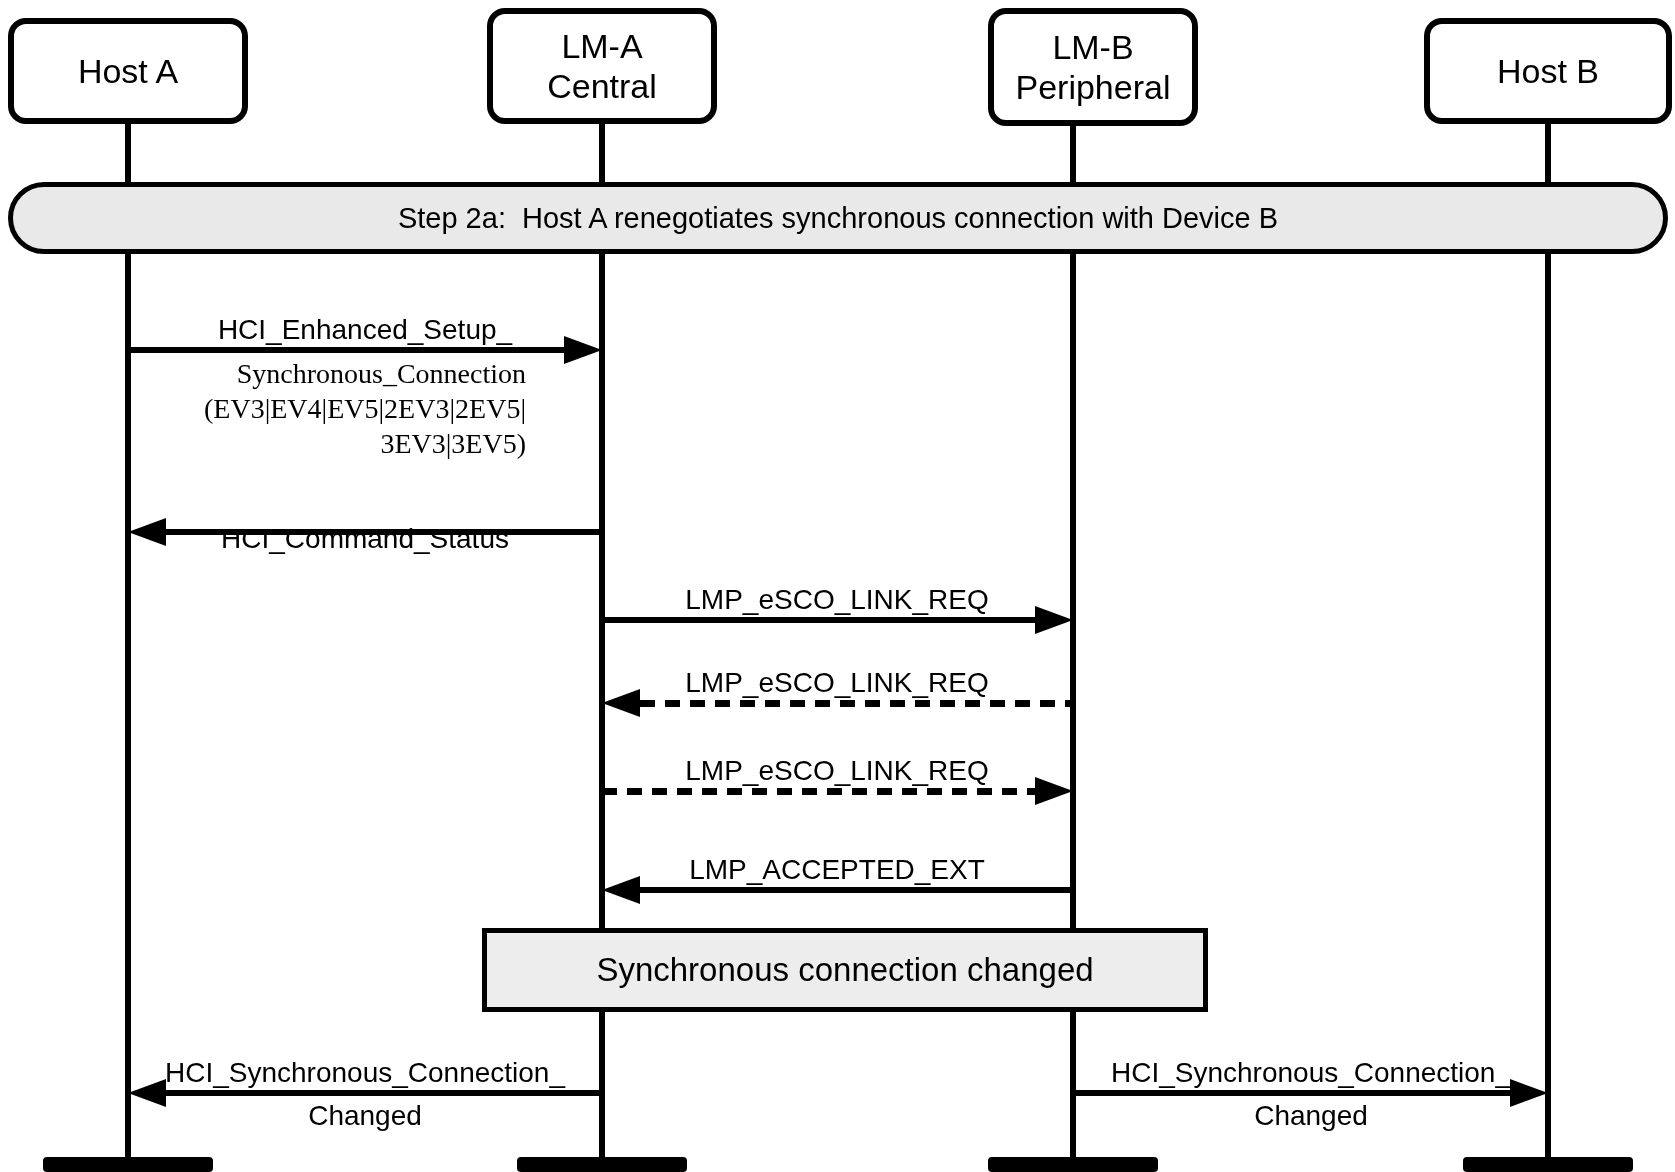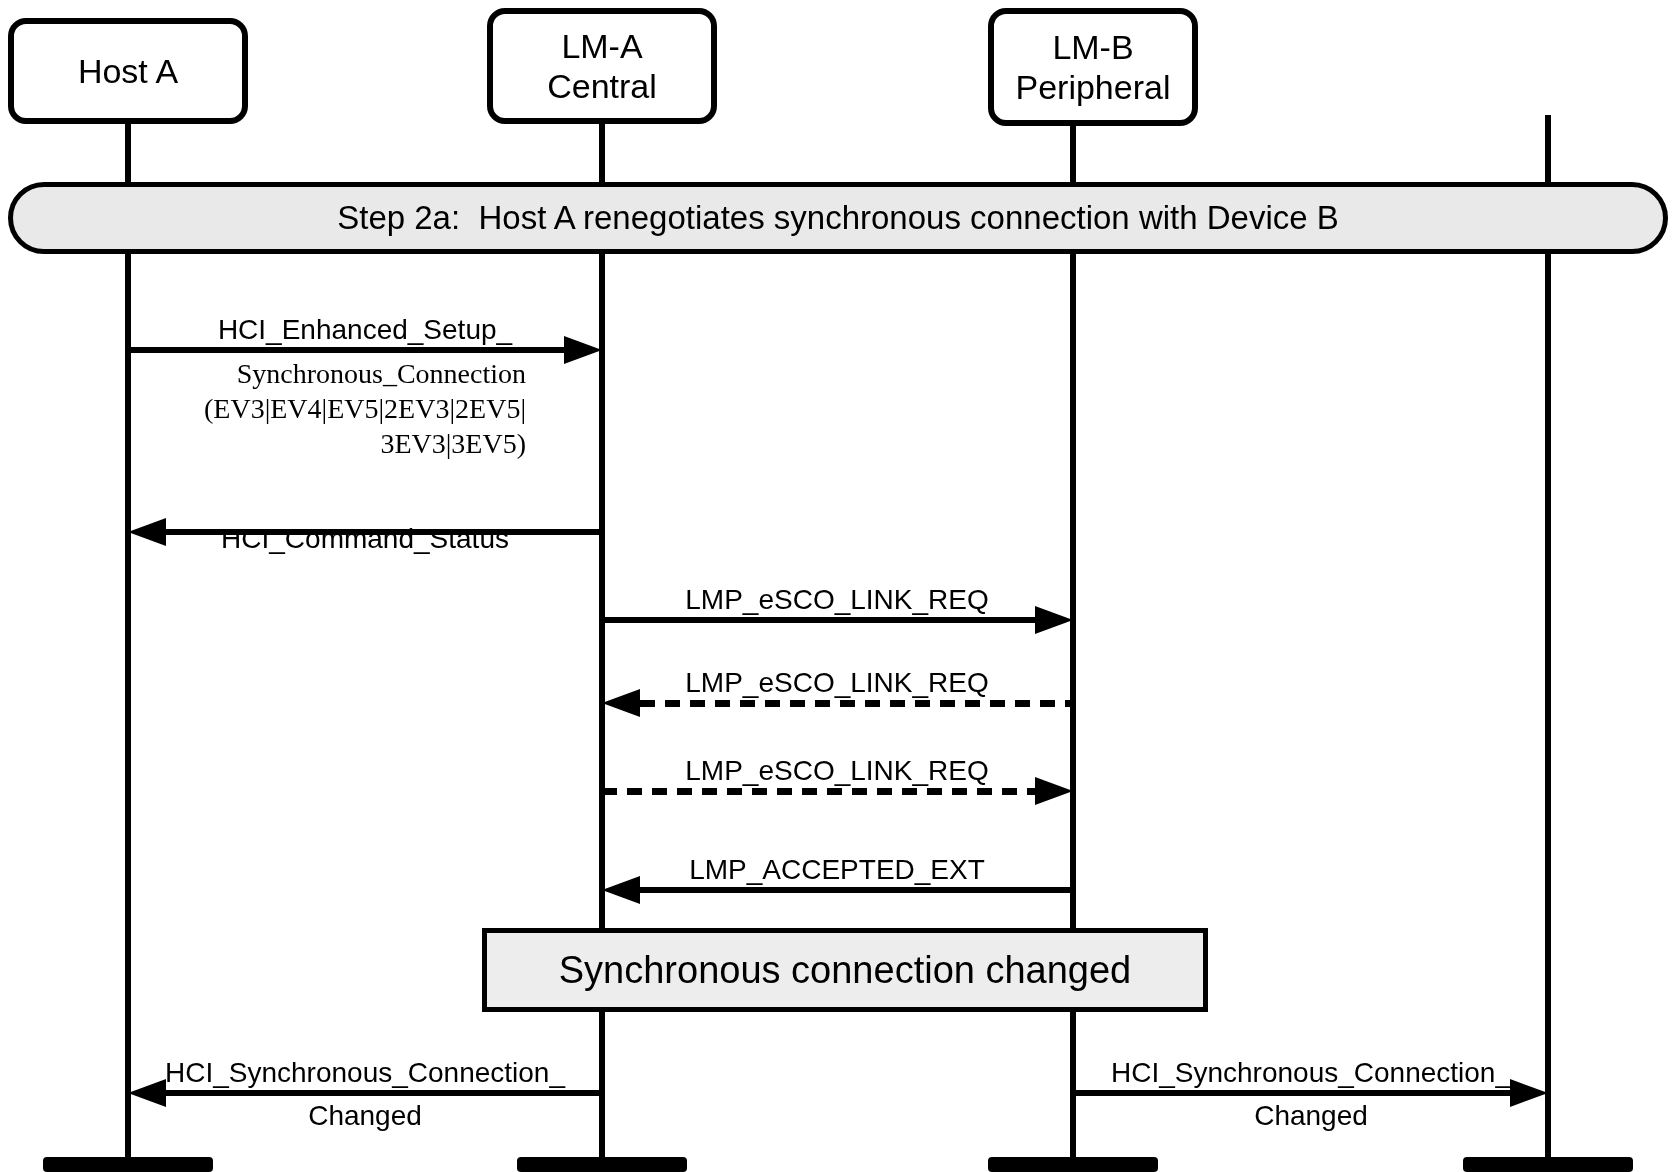--- a/index.html
+++ b/index.html
@@ -10,26 +10,26 @@
   .lifeline{position:absolute;width:6px;background:#000;top:115px;height:1050px;z-index:1;}
   .actor-box{
     position:absolute;z-index:2;background:#fff;border:6px solid #000;border-radius:18px;
     box-sizing:border-box;display:flex;align-items:center;justify-content:center;
     font-size:34px;line-height:40px;text-align:center;white-space:pre-line;
   }
   .banner{
     position:absolute;z-index:2;left:8px;top:182px;width:1660px;height:72px;
     background:#e9e9e9;border:5px solid #000;border-radius:36px;box-sizing:border-box;
     display:flex;align-items:center;justify-content:center;
-    font-size:33px;white-space:pre;
+    font-size:29px;white-space:pre;
   }
   .note-box{
     position:absolute;z-index:2;left:482px;top:928px;width:726px;height:84px;
     background:#ededed;border:5px solid #000;box-sizing:border-box;
-    display:flex;align-items:center;justify-content:center;font-size:38px;
+    display:flex;align-items:center;justify-content:center;font-size:33px;
   }
   .msg-line{position:absolute;z-index:3;height:6px;background:#000;}
   .msg-line-dashed{
     position:absolute;z-index:3;height:7px;background:none;
     background-image:repeating-linear-gradient(90deg,#000 0 15px,transparent 15px 25px);
   }
   .head-r{position:absolute;z-index:3;width:0;height:0;
     border-top:14px solid transparent;border-bottom:14px solid transparent;border-left:38px solid #000;}
   .head-l{position:absolute;z-index:3;width:0;height:0;
     border-top:14px solid transparent;border-bottom:14px solid transparent;border-right:38px solid #000;}
@@ -52,20 +52,23 @@
   <div class="actor-box" style="left:8px;top:18px;width:240px;height:106px;">
     <span>Host A</span>
   </div>
   <div class="actor-box" style="left:487px;top:8px;width:230px;height:116px;">
     <span>LM-A
 Central</span>
   </div>
   <div class="actor-box" style="left:948px;top:8px;width:210px;height:118px;margin-left:40px;">
     <span>LM-B
 Peripheral</span>
+  </div>
+  <div class="actor-box" style="left:1424px;top:18px;width:248px;height:106px;">
+    <span>Host B</span>
   </div>
 
   <div class="banner">
     <span>Step 2a:  Host A renegotiates synchronous connection with Device B</span>
   </div>
 
   <div>
     <div class="msg-line" style="left:128px;top:347px;width:440px;"></div>
     <div class="head-r" style="left:564px;top:336px;"></div>
     <div class="msg-label" style="left:365px;top:312px;">HCI_Enhanced_Setup_</div>

